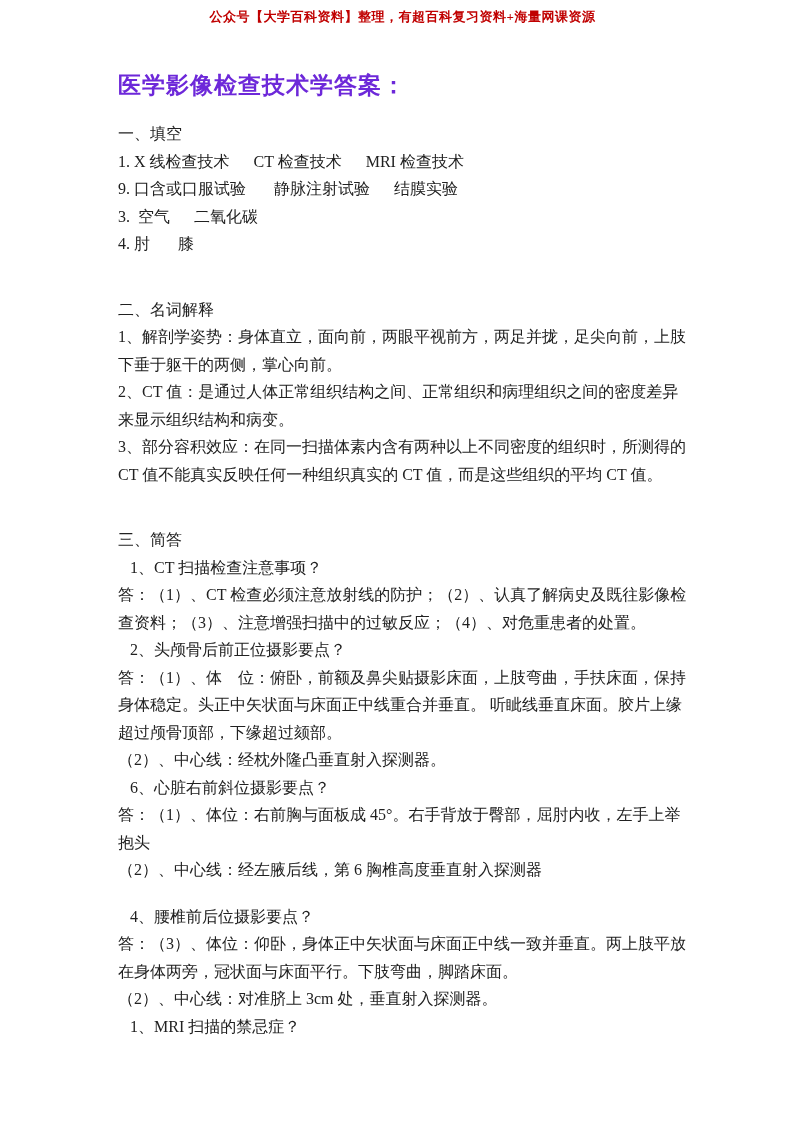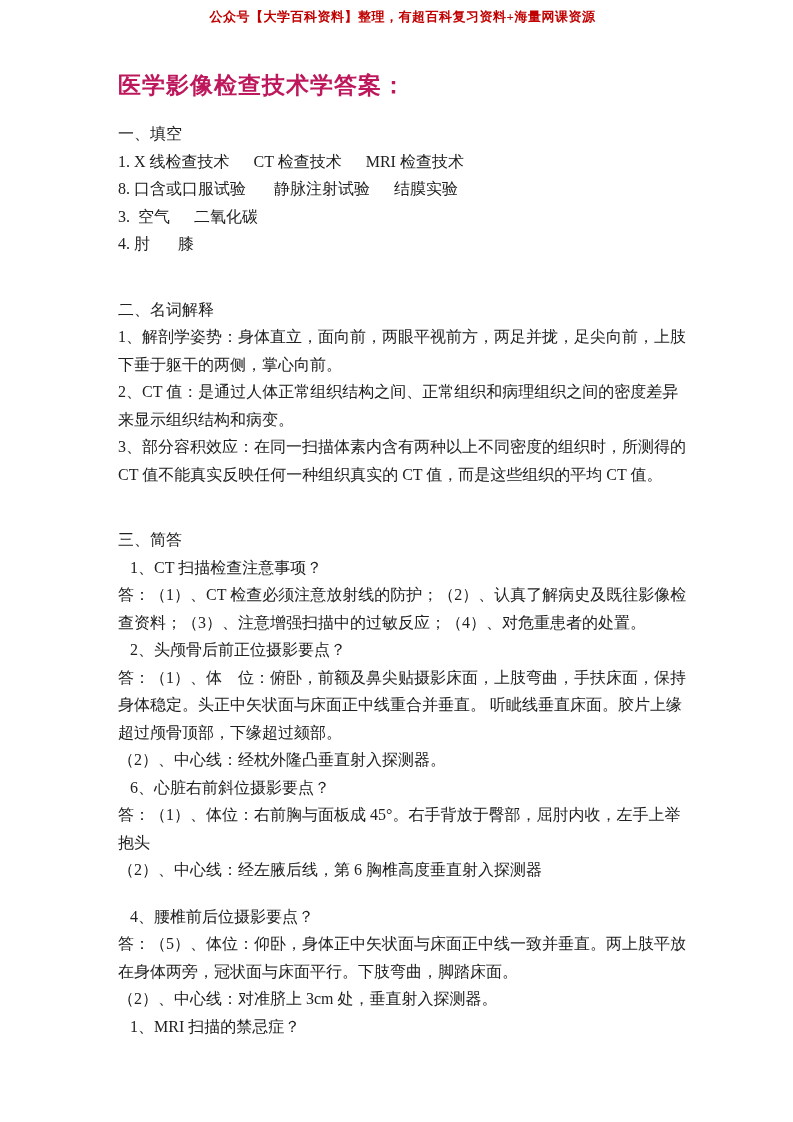--- a/index.html
+++ b/index.html
@@ -26,21 +26,21 @@
     font-weight: bold;
     letter-spacing: 0.5px;
     white-space: pre-wrap;
   }
   .doc-title {
     margin: 46px 0 0 0;
     font-size: 23px;
     font-weight: bold;
     line-height: 30px;
     letter-spacing: 1px;
-    color: #be185d;
+    color: #6d28d9;
     white-space: pre-wrap;
   }
   .section {
     margin: 0;
   }
   .section-fill { margin-top: 19px; }
   .section-gap  { margin-top: 38px; }
   .line {
     margin: 0;
     font-size: 16px;
@@ -56,21 +56,21 @@
 
 <div class="page">
 
   <div class="doc-header">公众号【大学百科资料】整理，有超百科复习资料+海量网课资源</div>
 
   <h1 class="doc-title">医学影像检查技术学答案：</h1>
 
   <div class="section section-fill">
     <p class="line">一、填空</p>
     <p class="line">1. X 线检查技术      CT 检查技术      MRI 检查技术</p>
-    <p class="line">8. 口含或口服试验       静脉注射试验      结膜实验</p>
+    <p class="line">9. 口含或口服试验       静脉注射试验      结膜实验</p>
     <p class="line">3.  空气      二氧化碳</p>
     <p class="line">4. 肘       膝</p>
   </div>
 
   <div class="section section-gap">
     <p class="line">二、名词解释</p>
     <p class="line">1、解剖学姿势：身体直立，面向前，两眼平视前方，两足并拢，足尖向前，上肢下垂于躯干的两侧，掌心向前。</p>
     <p class="line">2、CT 值：是通过人体正常组织结构之间、正常组织和病理组织之间的密度差异来显示组织结构和病变。</p>
     <p class="line">3、部分容积效应：在同一扫描体素内含有两种以上不同密度的组织时，所测得的 CT 值不能真实反映任何一种组织真实的 CT 值，而是这些组织的平均 CT 值。</p>
   </div>
@@ -79,18 +79,18 @@
     <p class="line">三、简答</p>
     <p class="line q">1、CT 扫描检查注意事项？</p>
     <p class="line">答：（1）、CT 检查必须注意放射线的防护；（2）、认真了解病史及既往影像检查资料；（3）、注意增强扫描中的过敏反应；（4）、对危重患者的处置。</p>
     <p class="line q">2、头颅骨后前正位摄影要点？</p>
     <p class="line">答：（1）、体    位：俯卧，前额及鼻尖贴摄影床面，上肢弯曲，手扶床面，保持身体稳定。头正中矢状面与床面正中线重合并垂直。 听眦线垂直床面。胶片上缘超过颅骨顶部，下缘超过颏部。</p>
     <p class="line">（2）、中心线：经枕外隆凸垂直射入探测器。</p>
     <p class="line q">6、心脏右前斜位摄影要点？</p>
     <p class="line">答：（1）、体位：右前胸与面板成 45°。右手背放于臀部，屈肘内收，左手上举抱头</p>
     <p class="line">（2）、中心线：经左腋后线，第 6 胸椎高度垂直射入探测器</p>
     <p class="line q gap-above">4、腰椎前后位摄影要点？</p>
-    <p class="line">答：（5）、体位：仰卧，身体正中矢状面与床面正中线一致并垂直。两上肢平放在身体两旁，冠状面与床面平行。下肢弯曲，脚踏床面。</p>
+    <p class="line">答：（3）、体位：仰卧，身体正中矢状面与床面正中线一致并垂直。两上肢平放在身体两旁，冠状面与床面平行。下肢弯曲，脚踏床面。</p>
     <p class="line">（2）、中心线：对准脐上 3cm 处，垂直射入探测器。</p>
     <p class="line q">1、MRI 扫描的禁忌症？</p>
   </div>
 
 </div>
 
 </body></html>

